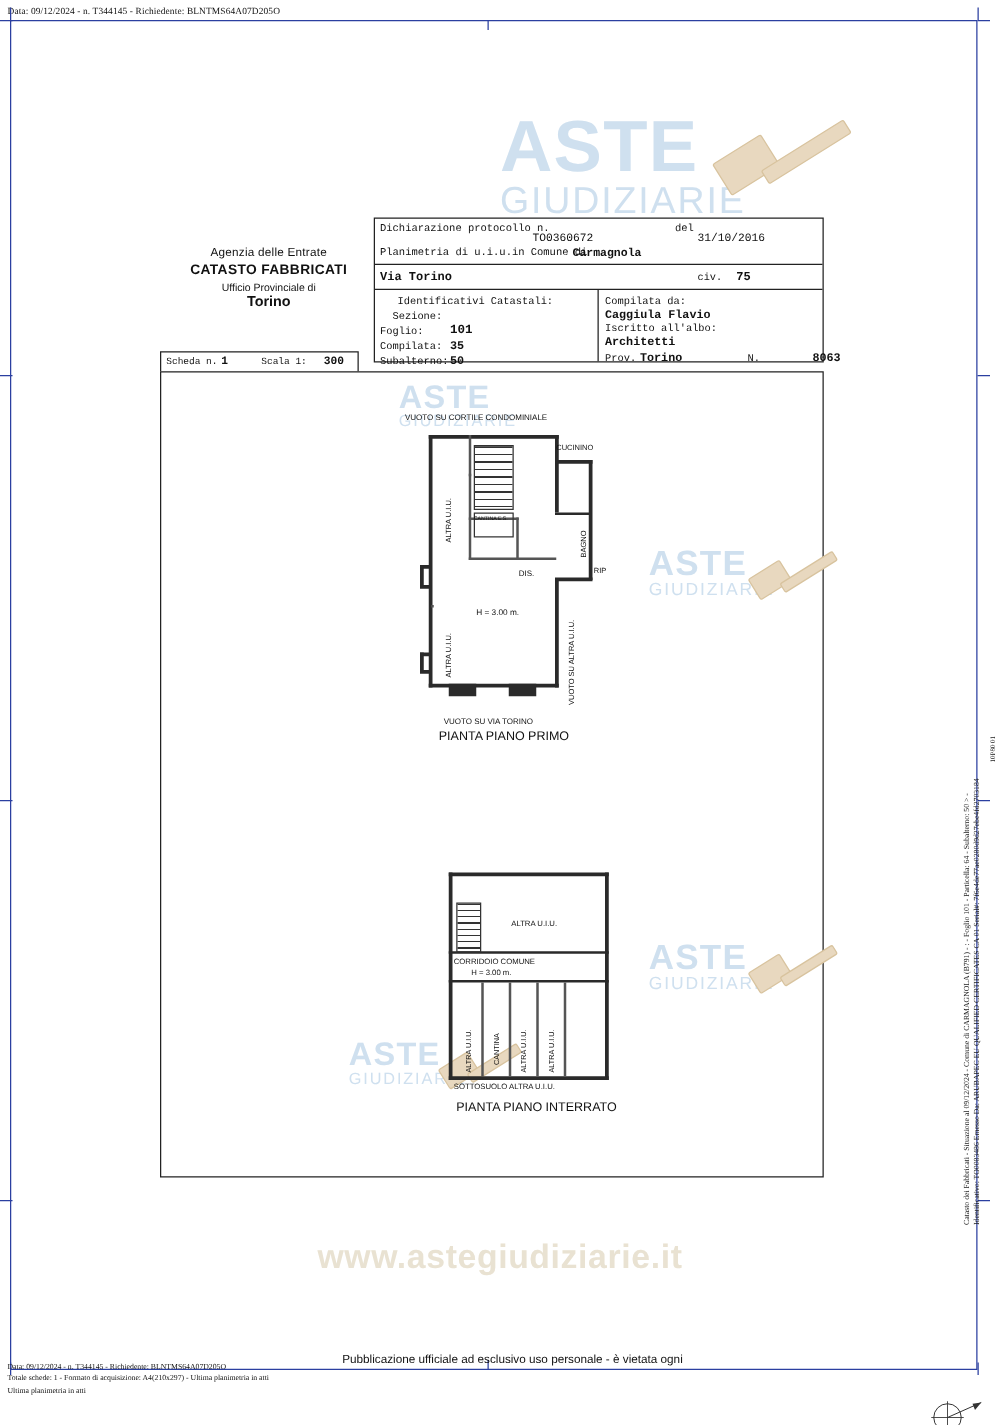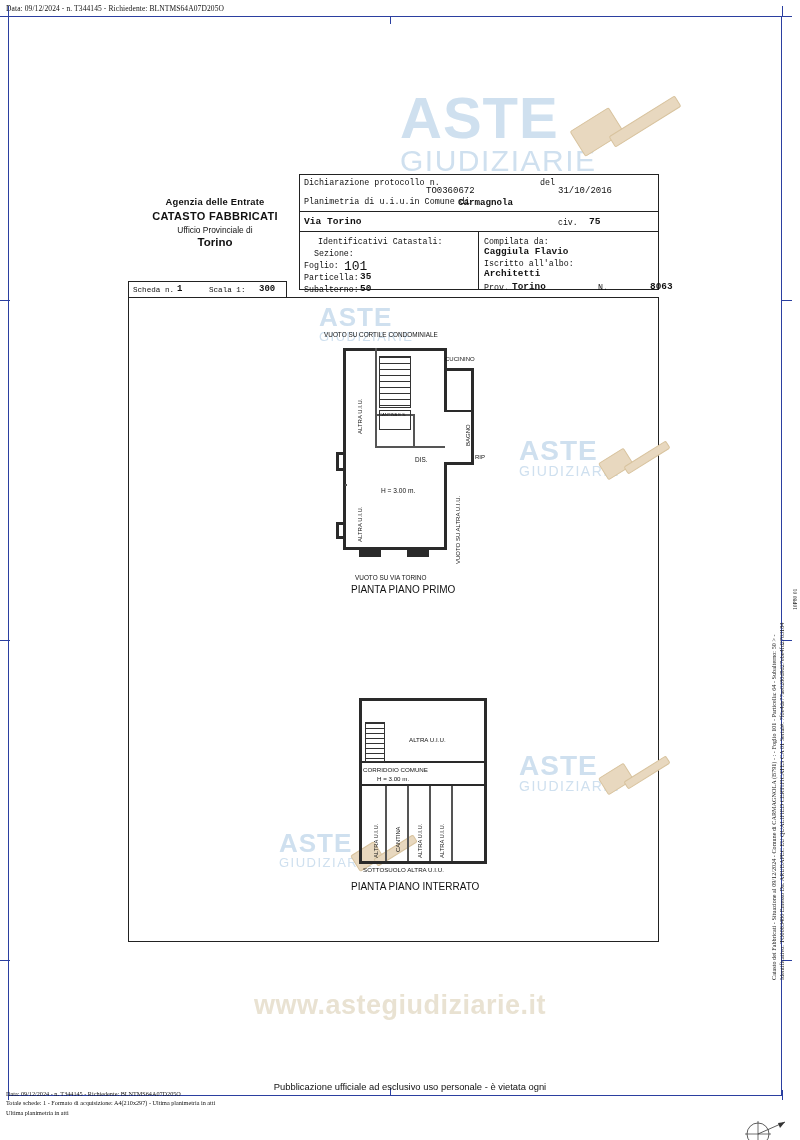--- a/index.html
+++ b/index.html
@@ -47,41 +47,41 @@
   .decl .comune{position:absolute;left:158px;top:22px;font-weight:bold;font-size:9.2px;}
   .decl hr.sep{
     position:absolute;left:0;right:0;border:0;border-top:1px solid #222;margin:0;
   }
   .decl .via-lbl{position:absolute;left:4px;top:41px;font-weight:bold;font-size:9.6px;}
   .decl .civ-lbl{position:absolute;left:258px;top:43px;font-size:8.2px;}
   .decl .civ-val{position:absolute;left:289px;top:41px;font-weight:bold;font-size:9.6px;}
   .decl .ident{position:absolute;left:18px;top:62px;font-size:8.3px;}
   .decl .sez{position:absolute;left:14px;top:74px;font-size:8.3px;}
   .decl .fg{position:absolute;left:4px;top:86px;font-size:8.3px;}
-  .decl .fgv{position:absolute;left:44px;top:84px;font-weight:normal;font-size:13px;}
+  .decl .fgv{position:absolute;left:60px;top:84px;font-weight:bold;font-size:10px;}
   .decl .pt{position:absolute;left:4px;top:98px;font-size:8.3px;}
   .decl .ptv{position:absolute;left:60px;top:96px;font-weight:bold;font-size:9.4px;}
   .decl .sub{position:absolute;left:4px;top:110px;font-size:8.3px;}
   .decl .subv{position:absolute;left:60px;top:108px;font-weight:bold;font-size:9.4px;}
   .decl .vsep{position:absolute;top:57px;bottom:0;width:1px;background:#222;left:178px;}
   .decl .comp{position:absolute;left:184px;top:62px;font-size:8.3px;}
   .decl .compv{position:absolute;left:184px;top:71px;font-weight:bold;font-size:9.4px;}
   .decl .albo{position:absolute;left:184px;top:84px;font-size:8.3px;}
   .decl .albov{position:absolute;left:184px;top:93px;font-weight:bold;font-size:9.4px;}
   .decl .prov{position:absolute;left:184px;top:108px;font-size:8.3px;}
   .decl .provv{position:absolute;left:212px;top:106px;font-weight:bold;font-size:9.4px;}
   .decl .nlbl{position:absolute;left:298px;top:108px;font-size:8.3px;}
   .decl .nval{position:absolute;left:310px;top:106px;font-weight:bold;font-size:9.4px;margin-left:40px;}
 
   
   .agency{
     position:absolute;left:130px;top:196px;width:170px;text-align:center;
     font-family:"Liberation Sans", sans-serif;
   }
-  .agency .a1{font-size:9.4px;font-weight:bold;letter-spacing:.2px;}
+  .agency .a1{font-size:9.4px;font-weight:normal;letter-spacing:.2px;}
   .agency .a2{font-size:11px;font-weight:bold;margin-top:3px;letter-spacing:.3px;}
   .agency .a3{font-size:8.4px;margin-top:3px;}
   .agency .a4{font-size:11.5px;font-weight:bold;margin-top:1px;}
 
   
   .scheda{
     position:absolute;left:128px;top:281px;width:159px;height:28px;
     border:1px solid #222;box-sizing:border-box;
     font-family:"Liberation Mono", monospace;font-size:7.6px;
   }
@@ -211,21 +211,21 @@
     <div class="delVal">31/10/2016</div>
     <div class="r2">Planimetria di u.i.u.in Comune di</div>
     <div class="comune">Carmagnola</div>
     <div class="via-lbl">Via Torino</div>
     <div class="civ-lbl">civ.</div>
     <div class="civ-val">75</div>
     <div class="ident">Identificativi Catastali:</div>
     <div class="sez">Sezione:</div>
     <div class="fg">Foglio:</div>
     <div class="fgv">101</div>
-    <div class="pt">Particella:</div>
+    <div class="pt">Compilata:</div>
     <div class="ptv">35</div>
     <div class="sub">Subalterno:</div>
     <div class="subv">50</div>
     <div class="comp">Compilata da:</div>
     <div class="compv">Caggiula Flavio</div>
     <div class="albo">Iscritto all'albo:</div>
     <div class="albov">Architetti</div>
     <div class="prov">Prov.</div>
     <div class="provv">Torino</div>
     <div class="nlbl">N.</div>
@@ -340,21 +340,21 @@
       <div class="lbl" style="left:62px;top:48px;font-size:6.2px;">ALTRA U.I.U.</div>
       <div class="lbl" style="left:16px;top:78px;font-size:6.2px;">CORRIDOIO COMUNE</div>
       <div class="lbl" style="left:30px;top:87px;font-size:6.2px;">H = 3.00 m.</div>
       <div class="lbl v" style="left:26px;top:170px;font-size:5.8px;">ALTRA U.I.U.</div>
       <div class="lbl v" style="left:48px;top:164px;font-size:5.8px;">CANTINA</div>
       <div class="lbl v" style="left:70px;top:170px;font-size:5.8px;">ALTRA U.I.U.</div>
       <div class="lbl v" style="left:92px;top:170px;font-size:5.8px;">ALTRA U.I.U.</div>
       <div class="lbl" style="left:16px;top:178px;font-size:6.2px;">SOTTOSUOLO ALTRA U.I.U.</div>
     </div>
 
-    <div class="plantitle" style="left:222px;top:583px;text-align:center;">PIANTA PIANO INTERRATO</div>
+    <div class="plantitle" style="left:236px;top:583px;text-align:center;">PIANTA PIANO INTERRATO</div>
 
     <svg class="compass" viewBox="0 0 44 36">
       <circle cx="16" cy="18" r="11" fill="none" stroke="#333" stroke-width="0.8"></circle>
       <line x1="16" y1="5" x2="16" y2="31" stroke="#333" stroke-width="0.7"></line>
       <line x1="3" y1="18" x2="29" y2="18" stroke="#333" stroke-width="0.7"></line>
       <line x1="16" y1="18" x2="43" y2="6" stroke="#333" stroke-width="0.8"></line>
       <polygon points="43,6 36,7 38,12" fill="#333"></polygon>
     </svg>
   </div>
 

